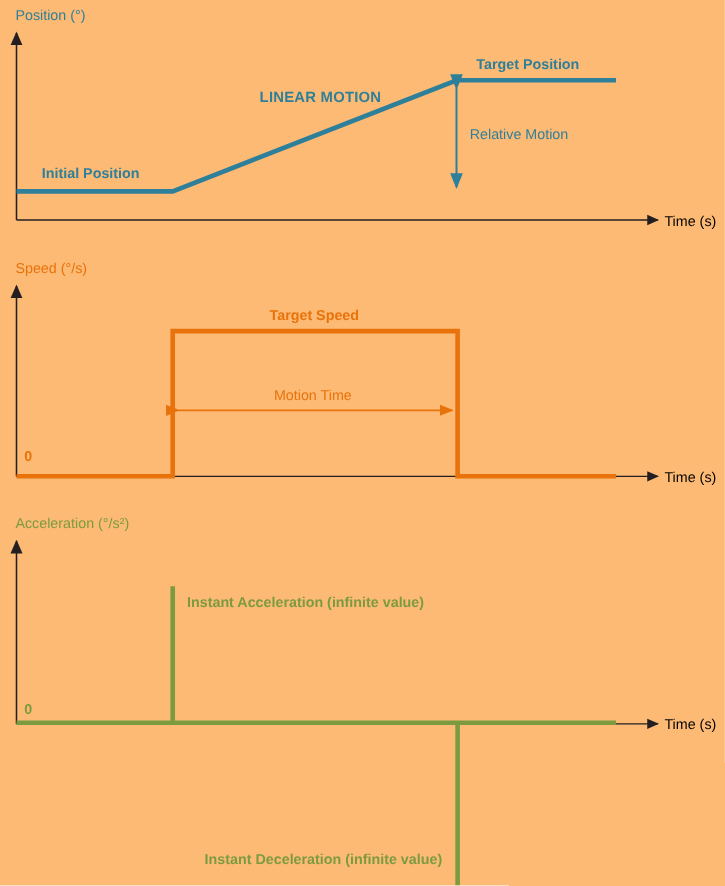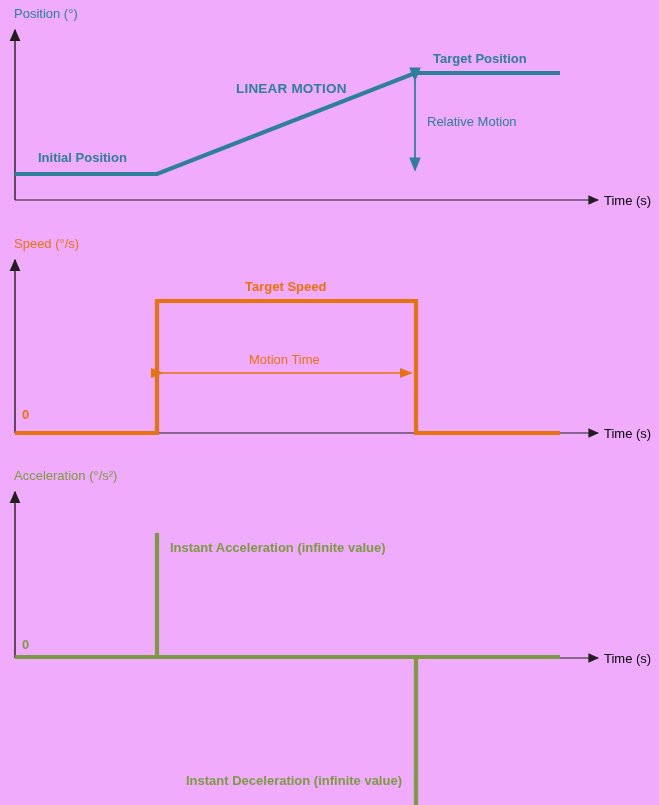--- a/index.html
+++ b/index.html
@@ -10,21 +10,21 @@
   body {
     width: 659px;
     height: 805px;
     font-family: "Liberation Sans", sans-serif;
     overflow: hidden;
   }
   #diagram-root {
     position: relative;
     width: 659px;
     height: 805px;
-    background: #f0abfc;
+    background: #fdba74;
   }
   svg.motion-svg {
     display: block;
     width: 659px;
     height: 805px;
   }
   text {
     font-family: "Liberation Sans", sans-serif;
   }
   .axis-title {

